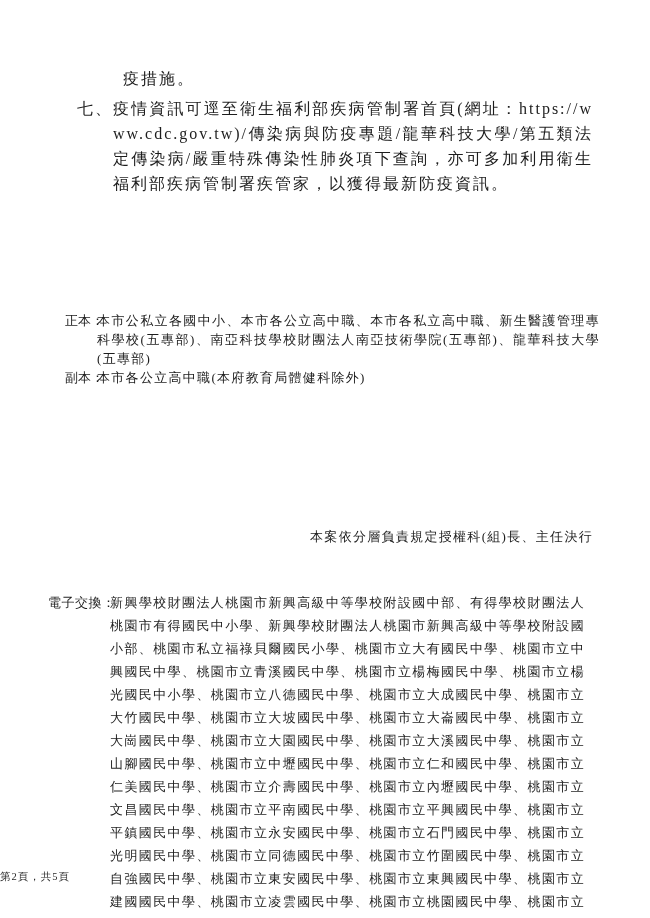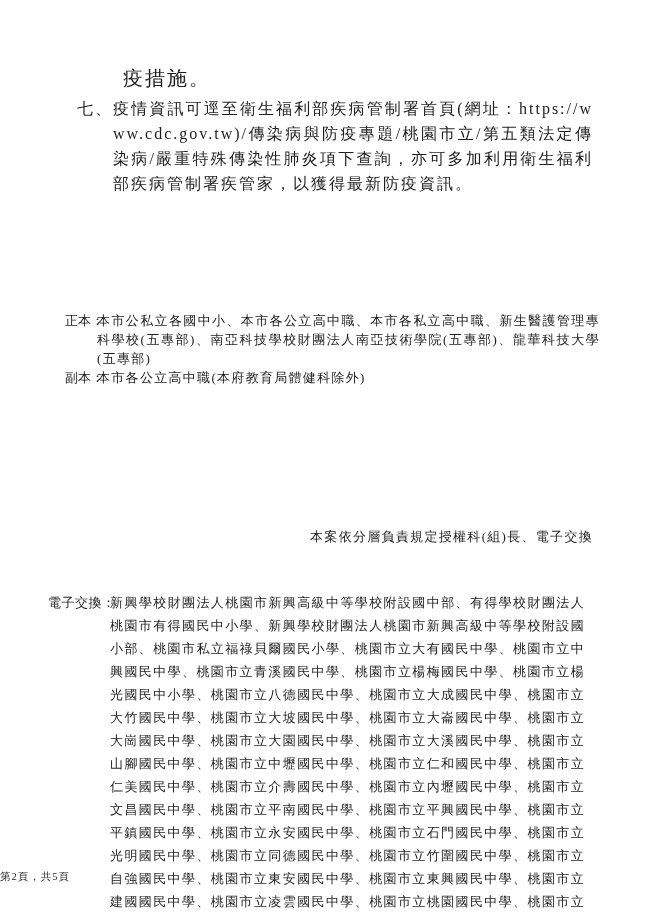--- a/index.html
+++ b/index.html
@@ -31,21 +31,21 @@
     display: inline-block;
     width: 36px;
     text-indent: 0;
     letter-spacing: 2px;
     white-space: nowrap;
     vertical-align: top;
   }
   .item-tail {
     left: 123px;
     top: 66px;
-    font-size: 20px;
+    font-size: 16px;
     line-height: 25px;
     letter-spacing: 2px;
   }
 
   
   .dist {
     left: 65px;
     width: 535px;
     font-size: 13px;
     line-height: 19px;
@@ -109,26 +109,26 @@
     font-family: Liberation Serif, serif;
   }
 </style>
 </head>
 <body>
 
 <div class="page">
 
   <p class="abs item-tail">疫措施。</p>
 
-  <p class="abs item" style="top:96px"><span class="item-num">七、</span><span>疫情資訊可逕至衛生福利部疾病管制署首頁(網址：https://www.cdc.gov.tw)/傳染病與防疫專題/桃園市立/第五類法定傳染病/嚴重特殊傳染性肺炎項下查詢，亦可多加利用衛生福利部疾病管制署疾管家，以獲得最新防疫資訊。</span></p>
+  <p class="abs item" style="top:96px"><span class="item-num">七、</span><span>疫情資訊可逕至衛生福利部疾病管制署首頁(網址：https://www.cdc.gov.tw)/傳染病與防疫專題/龍華科技大學/第五類法定傳染病/嚴重特殊傳染性肺炎項下查詢，亦可多加利用衛生福利部疾病管制署疾管家，以獲得最新防疫資訊。</span></p>
 
 
   <p class="abs dist" style="top:311px"><span class="dist-label">正本：</span><span>本市公私立各國中小、本市各公立高中職、本市各私立高中職、新生醫護管理專科學校(五專部)、南亞科技學校財團法人南亞技術學院(五專部)、龍華科技大學(五專部)</span></p>
 
   <p class="abs dist" style="top:368px"><span class="dist-label">副本：</span><span>本市各公立高中職(本府教育局體健科除外)</span></p>
 
-  <p class="abs authority">本案依分層負責規定授權科(組)長、電子交換</p>
+  <p class="abs authority">本案依分層負責規定授權科(組)長、主任決行</p>
 
   <p class="abs exchange"><span class="exchange-label">電子交換：</span><span>新興學校財團法人桃園市新興高級中等學校附設國中部、有得學校財團法人桃園市有得國民中小學、新興學校財團法人桃園市新興高級中等學校附設國小部、桃園市私立福祿貝爾國民小學、桃園市立大有國民中學、桃園市立中興國民中學、桃園市立青溪國民中學、桃園市立楊梅國民中學、桃園市立楊光國民中小學、桃園市立八德國民中學、桃園市立大成國民中學、桃園市立大竹國民中學、桃園市立大坡國民中學、桃園市立大崙國民中學、桃園市立大崗國民中學、桃園市立大園國民中學、桃園市立大溪國民中學、桃園市立山腳國民中學、桃園市立中壢國民中學、桃園市立仁和國民中學、桃園市立仁美國民中學、桃園市立介壽國民中學、桃園市立內壢國民中學、桃園市立文昌國民中學、桃園市立平南國民中學、桃園市立平興國民中學、桃園市立平鎮國民中學、桃園市立永安國民中學、桃園市立石門國民中學、桃園市立光明國民中學、桃園市立同德國民中學、桃園市立竹圍國民中學、桃園市立自強國民中學、桃園市立東安國民中學、桃園市立東興國民中學、桃園市立建國國民中學、桃園市立凌雲國民中學、桃園市立桃園國民中學、桃園市立草漯國民中學、桃園市立富岡國民中學、桃園市立慈文國民中學、桃園市立新明國民中學、桃園市立楊明國民中學、桃園市立瑞原國民中學、桃園市立</span></p>
 
   <p class="abs footer">第2頁，共5頁</p>
 
 </div>
 
 </body></html>

